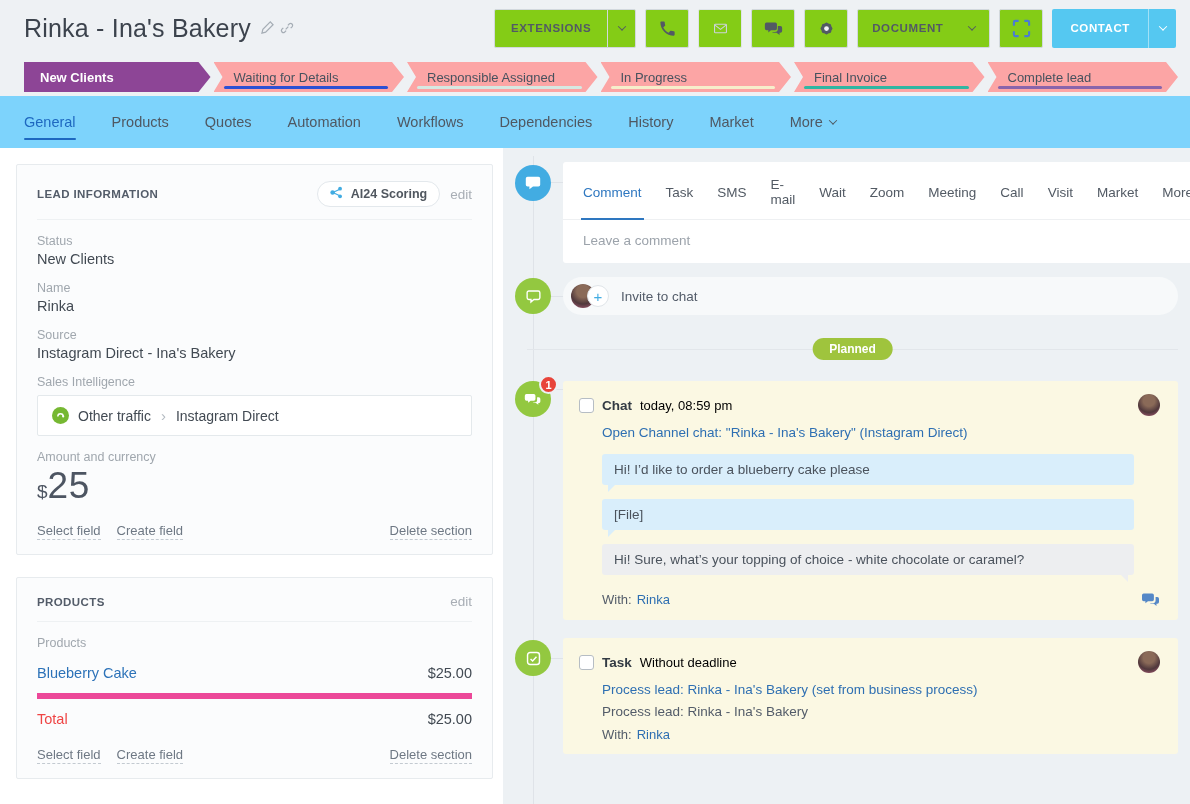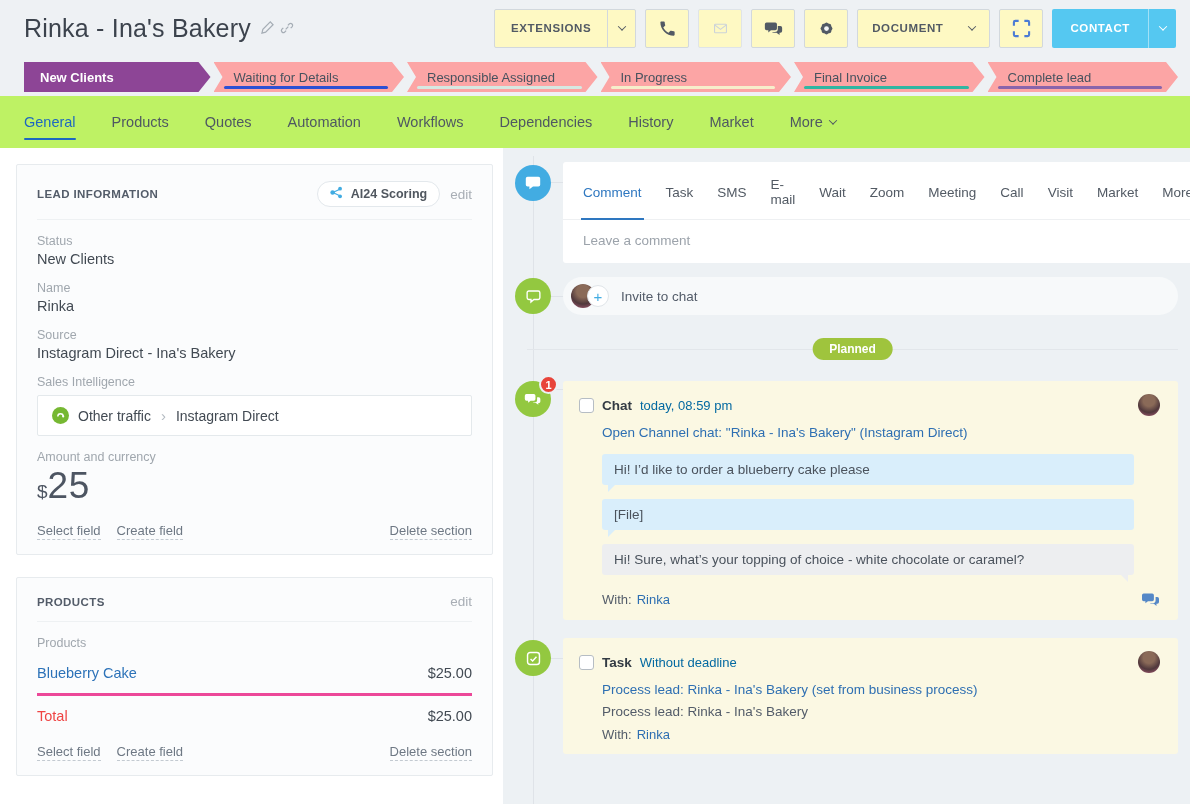--- a/index.html
+++ b/index.html
@@ -5,41 +5,41 @@
   * { margin:0; padding:0; box-sizing:border-box; }
   html,body { width:1190px; height:804px; overflow:hidden; }
   body { font-family:"Liberation Sans","DejaVu Sans",sans-serif; background:#eef1f4; color:#535c69; }
 
   
   .topbar { height:56px; display:flex; align-items:center; padding:0 14px 0 24px; background:#eef1f4; }
   .page-title { font-size:25px; color:#3c434d; letter-spacing:.2px; white-space:nowrap; }
   .title-icons { display:flex; gap:6px; margin-left:10px; color:#a5adb5; }
   .title-icons svg { display:block; }
   .topbar-actions { margin-left:auto; display:flex; align-items:center; gap:9px; }
-  .btn { height:39px; border:1px solid #d2d8dd; border-radius:2px; background:#fef9c3; display:flex; align-items:center; font-size:11.5px; font-weight:bold; letter-spacing:.6px; color:#525a64; cursor:pointer; }
+  .btn { height:39px; border:1px solid #d2d8dd; border-radius:2px; background:#84cc16; display:flex; align-items:center; font-size:11.5px; font-weight:bold; letter-spacing:.6px; color:#525a64; cursor:pointer; }
   .btn-split-main { padding:0 16px; }
   .btn-split-caret { width:28px; align-self:stretch; display:flex; align-items:center; justify-content:center; border-left:1px solid #d2d8dd; }
   .icon-btn { width:44px; justify-content:center; }
   .icon-btn svg { display:block; }
   .icon-btn.disabled { border-color:#dfe4e8; }
   .chev { display:inline-block; width:6px; height:6px; border-right:1.5px solid currentColor; border-bottom:1.5px solid currentColor; transform:rotate(45deg) translate(-1px,-1px); }
   .btn-document { padding:0 14px; gap:26px; }
   .btn-contact { background:#55c8f1; border:none; color:#fff; }
   .btn-contact .btn-split-main { padding:0 18px; }
   .btn-contact .btn-split-caret { border-left:1px solid rgba(255,255,255,.45); }
 
   
   .stages { display:flex; gap:3px; padding:6px 12px 4px 24px; background:#eef1f4; }
   .stage { position:relative; flex:1; height:30px; background:#fca5a5; color:#47525e; font-size:13px; display:flex; align-items:center; padding-left:20px; clip-path:polygon(0 0, calc(100% - 12px) 0, 100% 50%, calc(100% - 12px) 100%, 0 100%, 9px 50%); cursor:pointer; }
   .stage.first { clip-path:polygon(0 0, calc(100% - 12px) 0, 100% 50%, calc(100% - 12px) 100%, 0 100%); padding-left:16px; }
   .stage.active { color:#fff; font-weight:bold; }
   .stage .underline { position:absolute; left:10px; right:16px; bottom:3px; height:3px; border-radius:2px; }
 
   
-  .nav-tabs { background:#bef264; display:flex; align-items:center; gap:36px; padding:0 24px; height:52px; }
+  .nav-tabs { background:#7dd3fc; display:flex; align-items:center; gap:36px; padding:0 24px; height:52px; }
   .nav-tab { font-size:14.5px; color:#4f5862; cursor:pointer; position:relative; display:flex; align-items:center; gap:7px; }
   .nav-tab.active { color:#1e68c0; }
   .nav-tab.active::after { content:""; position:absolute; left:0; right:0; bottom:-10px; height:2px; background:#1e68c0; border-radius:1px; }
 
   
   .body-row { display:flex; height:696px; }
   .left-col { width:503px; background:#fff; padding:16px 10px 0 16px; overflow:hidden; }
   .card { border:1px solid #e7ebee; background:#fbfcfd; border-radius:2px; padding:16px 20px 14px; margin-bottom:22px; }
   .card-head { display:flex; align-items:center; padding-bottom:12px; border-bottom:1px solid #eef1f3; }
   .card-title { font-size:11.5px; font-weight:bold; letter-spacing:.4px; color:#535c69; }
@@ -55,21 +55,21 @@
   .si-sep { color:#b3bac1; font-size:15px; padding:0 1px; }
   .phone-row { display:flex; align-items:flex-end; }
   .phone-value { font-size:14px; color:#2c72b8; border-bottom:1px dashed #9cc0e0; padding-bottom:1px; cursor:pointer; display:inline-block; }
   .phone-type { margin-left:auto; font-size:13.5px; color:#9aa1a9; border-left:1px solid #d9dee3; padding:2px 4px 2px 12px; }
   .amount-value { display:flex; align-items:baseline; color:#4d5562; margin-top:-2px; }
   .amount-cur { font-size:19px; }
   .amount-num { font-size:37px; letter-spacing:.5px; }
   .card-foot { display:flex; gap:16px; margin-top:16px; font-size:13px; color:#6e7884; }
   .dashed-link { border-bottom:1px dashed #c3cad1; padding-bottom:1px; cursor:pointer; }
   .card-foot .right { margin-left:auto; }
-  .prod-row { display:flex; font-size:14.5px; padding:12px 0; border-bottom:3px solid #ec4899; }
+  .prod-row { display:flex; font-size:14.5px; padding:12px 0; border-bottom:6px solid #ec4899; }
   .prod-row:last-of-type { border-bottom:none; }
   .prod-name { color:#2c72b8; cursor:pointer; }
   .prod-name.plain { color:#ef4444; cursor:default; }
   .prod-price { margin-left:auto; color:#424a53; }
 
   
   .right-col { flex:1; background:#edf1f4; position:relative; padding:14px 0 0; overflow:hidden; }
   .tl-line { position:absolute; left:30px; top:8px; bottom:0; width:1px; background:#dfe3e8; }
   .tl-row { display:flex; position:relative; }
   .tl-icon-col { width:60px; flex:none; display:flex; justify-content:center; align-items:flex-start; padding-top:3px; position:relative; z-index:2; }
@@ -93,21 +93,21 @@
   .invite-label { font-size:13.5px; color:#535c69; margin-left:12px; }
 
   .tl-divider { position:relative; height:24px; margin:22px 12px 8px 24px; display:flex; align-items:center; }
   .tl-divider .line { position:absolute; left:0; right:0; top:50%; height:1px; background:#e2e6ea; }
   .tl-pill { position:relative; left:50%; transform:translateX(-50%); color:#fff; font-size:12px; font-weight:bold; padding:4px 17px; border-radius:12px; z-index:1; }
 
   .entry-card { padding:13px 18px 12px 16px; margin-top:10px; }
   .entry-head { display:flex; align-items:center; gap:8px; }
   .cb { width:15px; height:15px; border:1px solid #b6bdc4; border-radius:3px; background:#fff; flex:none; cursor:pointer; }
   .entry-title { font-size:13.5px; font-weight:bold; color:#333b44; }
-  .entry-sub { font-size:13px; color:#0369a1; }
+  .entry-sub { font-size:13px; color:#000000; }
   .entry-head .avatar { margin-left:auto; }
   .entry-body { margin-left:23px; }
   .entry-link { font-size:13.5px; color:#2e6fb2; margin-top:9px; cursor:pointer; }
   .entry-text { font-size:13.5px; color:#535c69; margin-top:7px; }
   .bubble { margin-top:14px; margin-right:26px; padding:8px 12px; border-radius:3px; font-size:13.5px; color:#4a525c; position:relative; }
   .bubble.in { background:#d9eefb; }
   .bubble.out { background:#edeef0; }
   .bubble.in::after { content:""; position:absolute; left:6px; bottom:-7px; border:5px solid transparent; border-top-color:#d9eefb; border-left-color:#d9eefb; }
   .bubble.out::after { content:""; position:absolute; right:6px; bottom:-7px; border:5px solid transparent; border-top-color:#edeef0; border-right-color:#edeef0; }
   .entry-foot { display:flex; align-items:center; margin-top:16px; font-size:13px; color:#535c69; }

